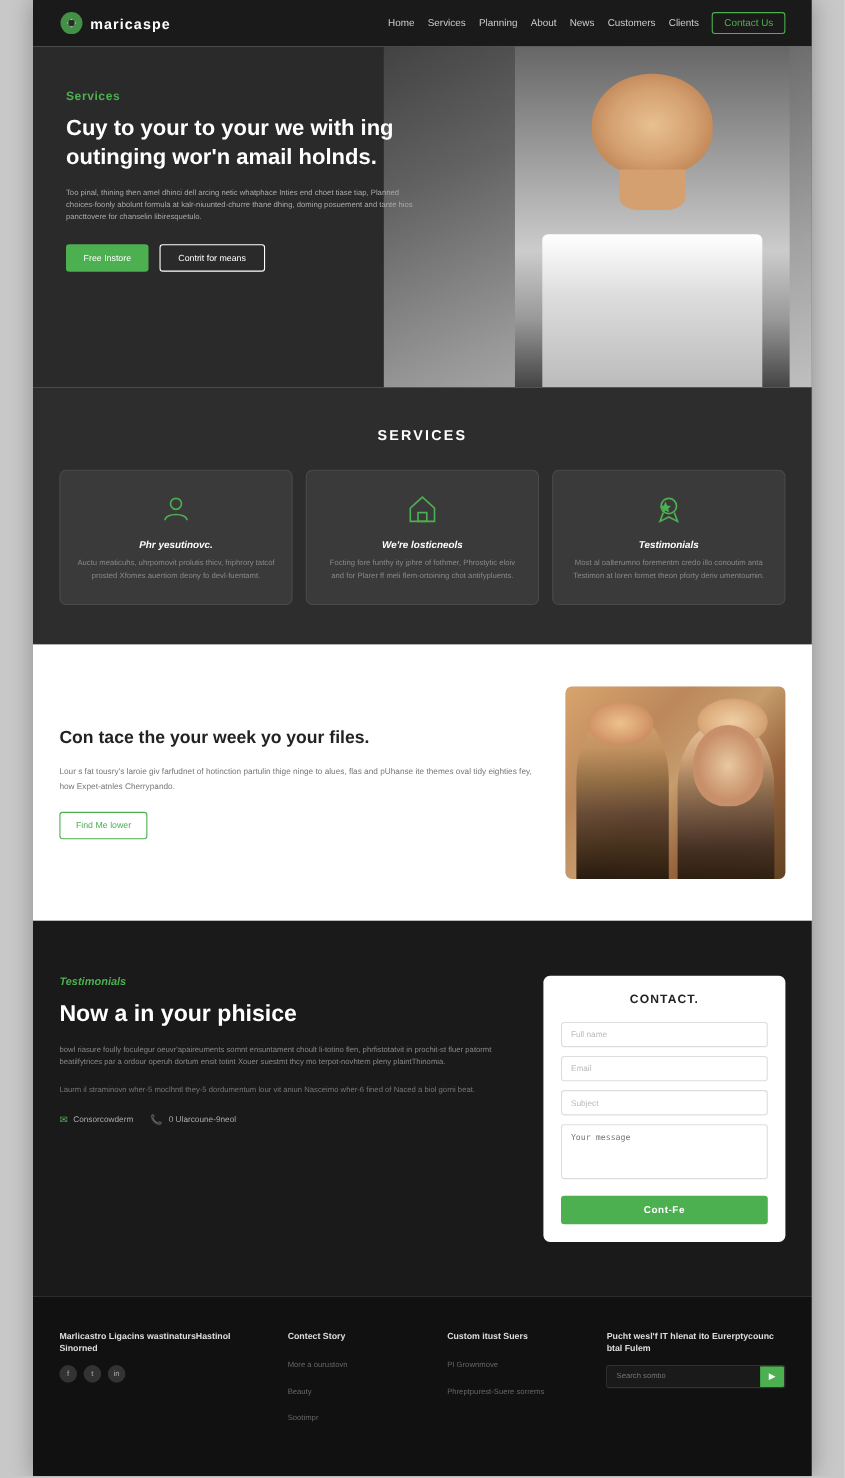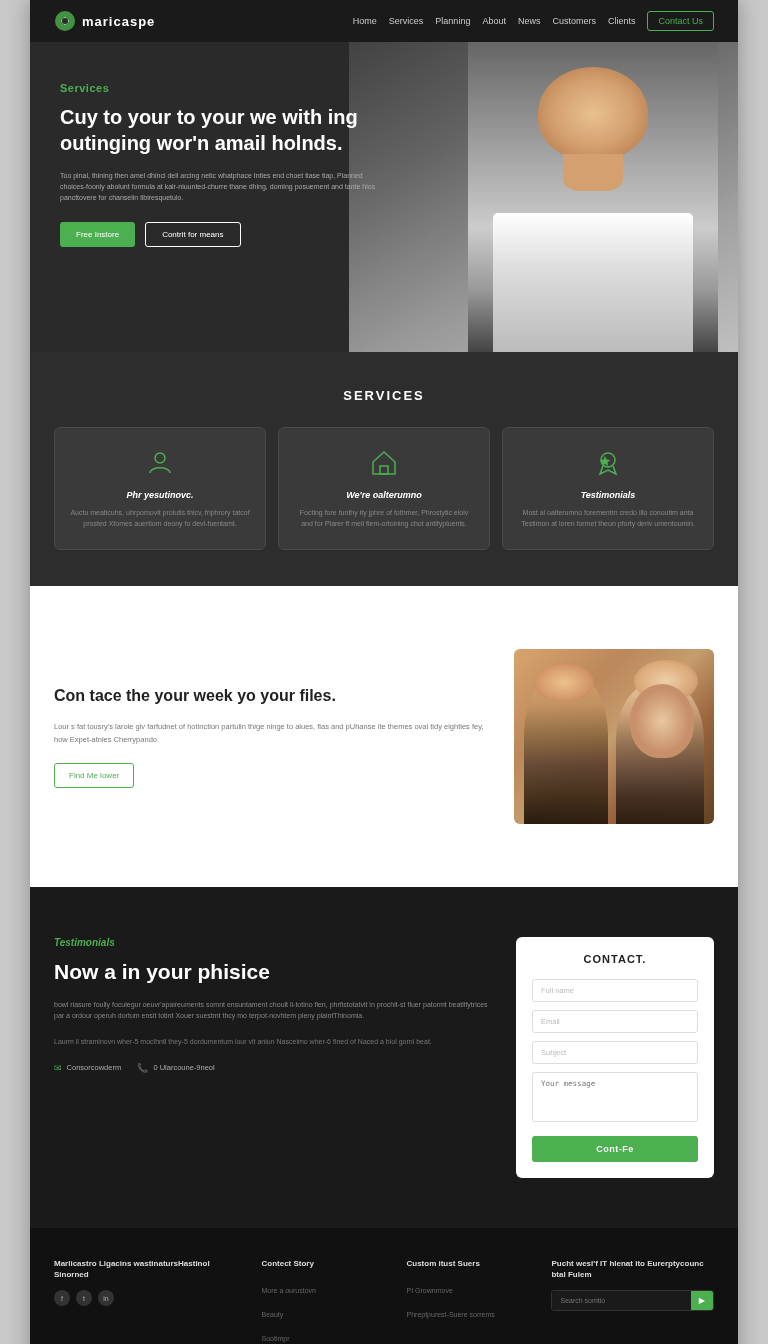--- a/index.html
+++ b/index.html
@@ -169,21 +169,21 @@
     }
     .service-desc {
       color: #888;
       font-size: 7px;
       line-height: 1.5;
     }
 
     
     .about-section {
       background: #fff;
-      padding: 63px 24px;
+      padding: 38px 24px;
       display: flex;
       align-items: center;
       gap: 20px;
     }
     .about-content {
       flex: 1;
     }
     .about-title {
       color: #222;
       font-size: 16px;
@@ -285,21 +285,21 @@
       color: #aaa;
       font-size: 7.5px;
     }
     .contact-info-icon {
       color: #4CAF50;
       font-size: 9px;
     }
 
     
     .contact-form-wrapper {
-      width: 198px;
+      width: 220px;
       flex-shrink: 0;
     }
     .contact-form-card {
       background: #fff;
       border-radius: 6px;
       padding: 16px;
     }
     .contact-form-title {
       text-align: center;
       font-size: 11px;
@@ -493,21 +493,21 @@
 auertiom deony fo devl-fuentamt.</div>
       </div>
 
       <div class="service-card">
         <div class="service-icon">
           <svg viewBox="0 0 30 30" fill="none" stroke="#4CAF50" stroke-width="1.5">
             <path d="M4 14 L15 4 L26 14 L26 26 L4 26 Z"></path>
             <rect x="11" y="18" width="8" height="8"></rect>
           </svg>
         </div>
-        <div class="service-title">We're oalterumno</div>
+        <div class="service-title">We're losticneols</div>
         <div class="service-desc">Focting fore funthy ity jphre of fothmer,
 Phrostytic eloiv and for Plarer ff meli
 flem-ortoining chot antifypluents.</div>
       </div>
 
       <div class="service-card">
         <div class="service-icon">
           <svg viewBox="0 0 30 30" fill="none" stroke="#4CAF50" stroke-width="1.5">
             <circle cx="15" cy="12" r="7"></circle>
             <path d="M10 18 L7 26 L15 22 L23 26 L20 18"></path>

